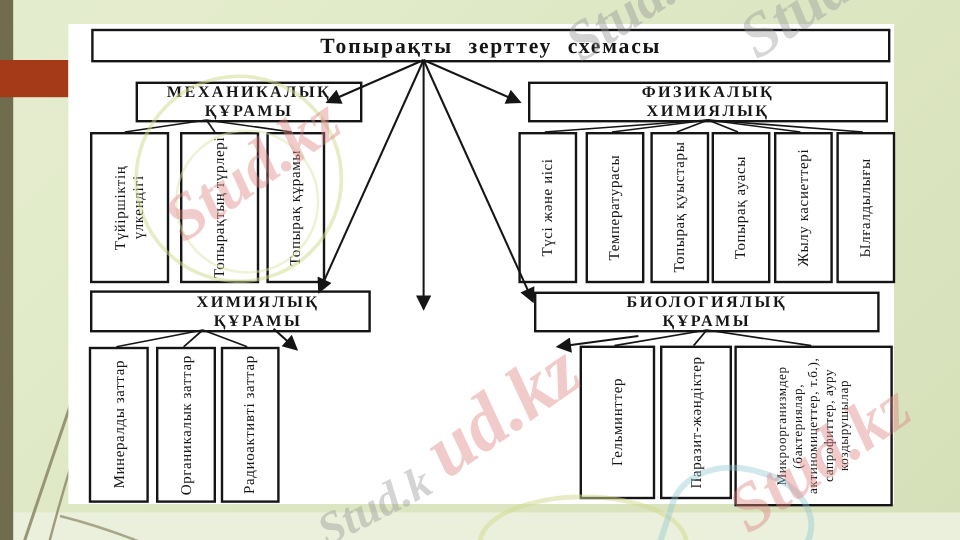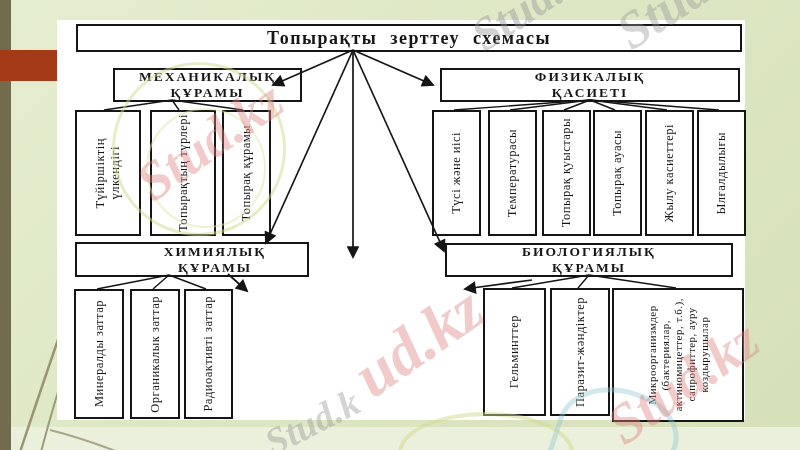--- a/index.html
+++ b/index.html
@@ -66,21 +66,21 @@
   <div class="dbox title-box">
     <span>Топырақты зерттеу схемасы</span>
   </div>
 
   <div class="dbox hdr hdr-mech">
     <span>МЕХАНИКАЛЫҚ
 ҚҰРАМЫ</span>
   </div>
   <div class="dbox hdr hdr-phys">
     <span>ФИЗИКАЛЫҚ
-ҚАСИЕТІ</span>
+ХИМИЯЛЫҚ</span>
   </div>
   <div class="dbox hdr hdr-chem">
     <span>ХИМИЯЛЫҚ
 ҚҰРАМЫ</span>
   </div>
   <div class="dbox hdr hdr-bio">
     <span>БИОЛОГИЯЛЫҚ
 ҚҰРАМЫ</span>
   </div>
 

